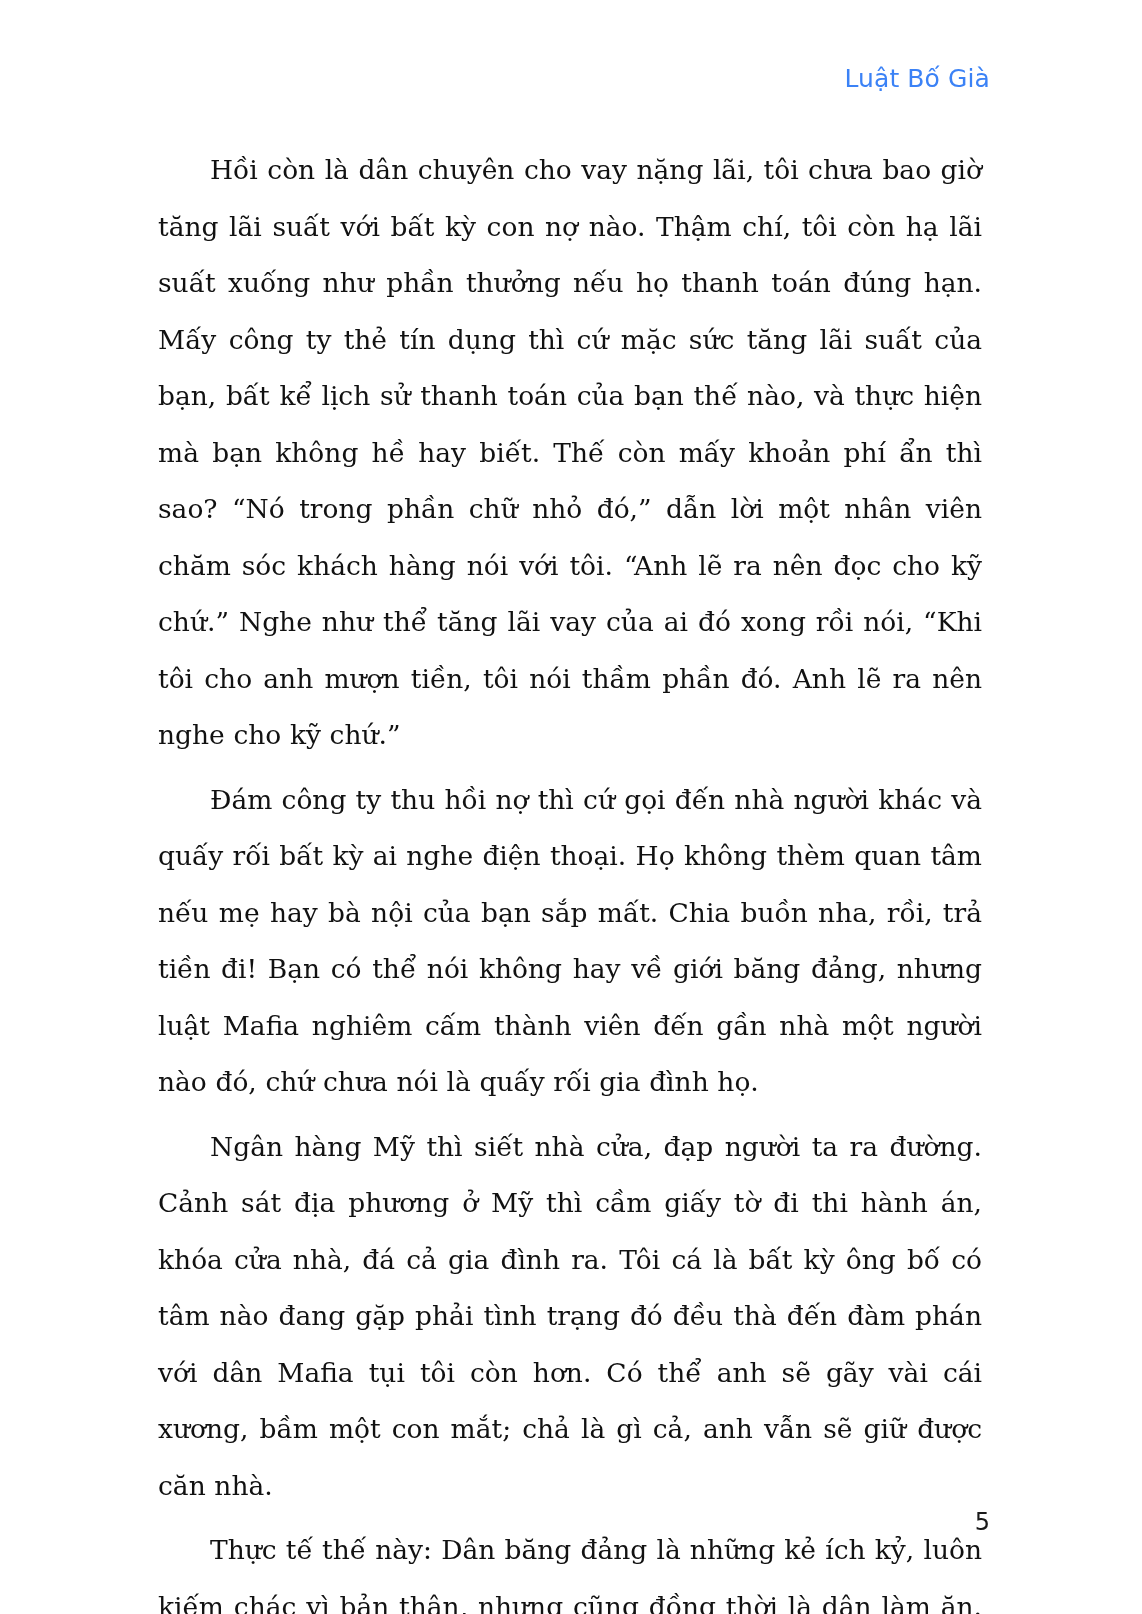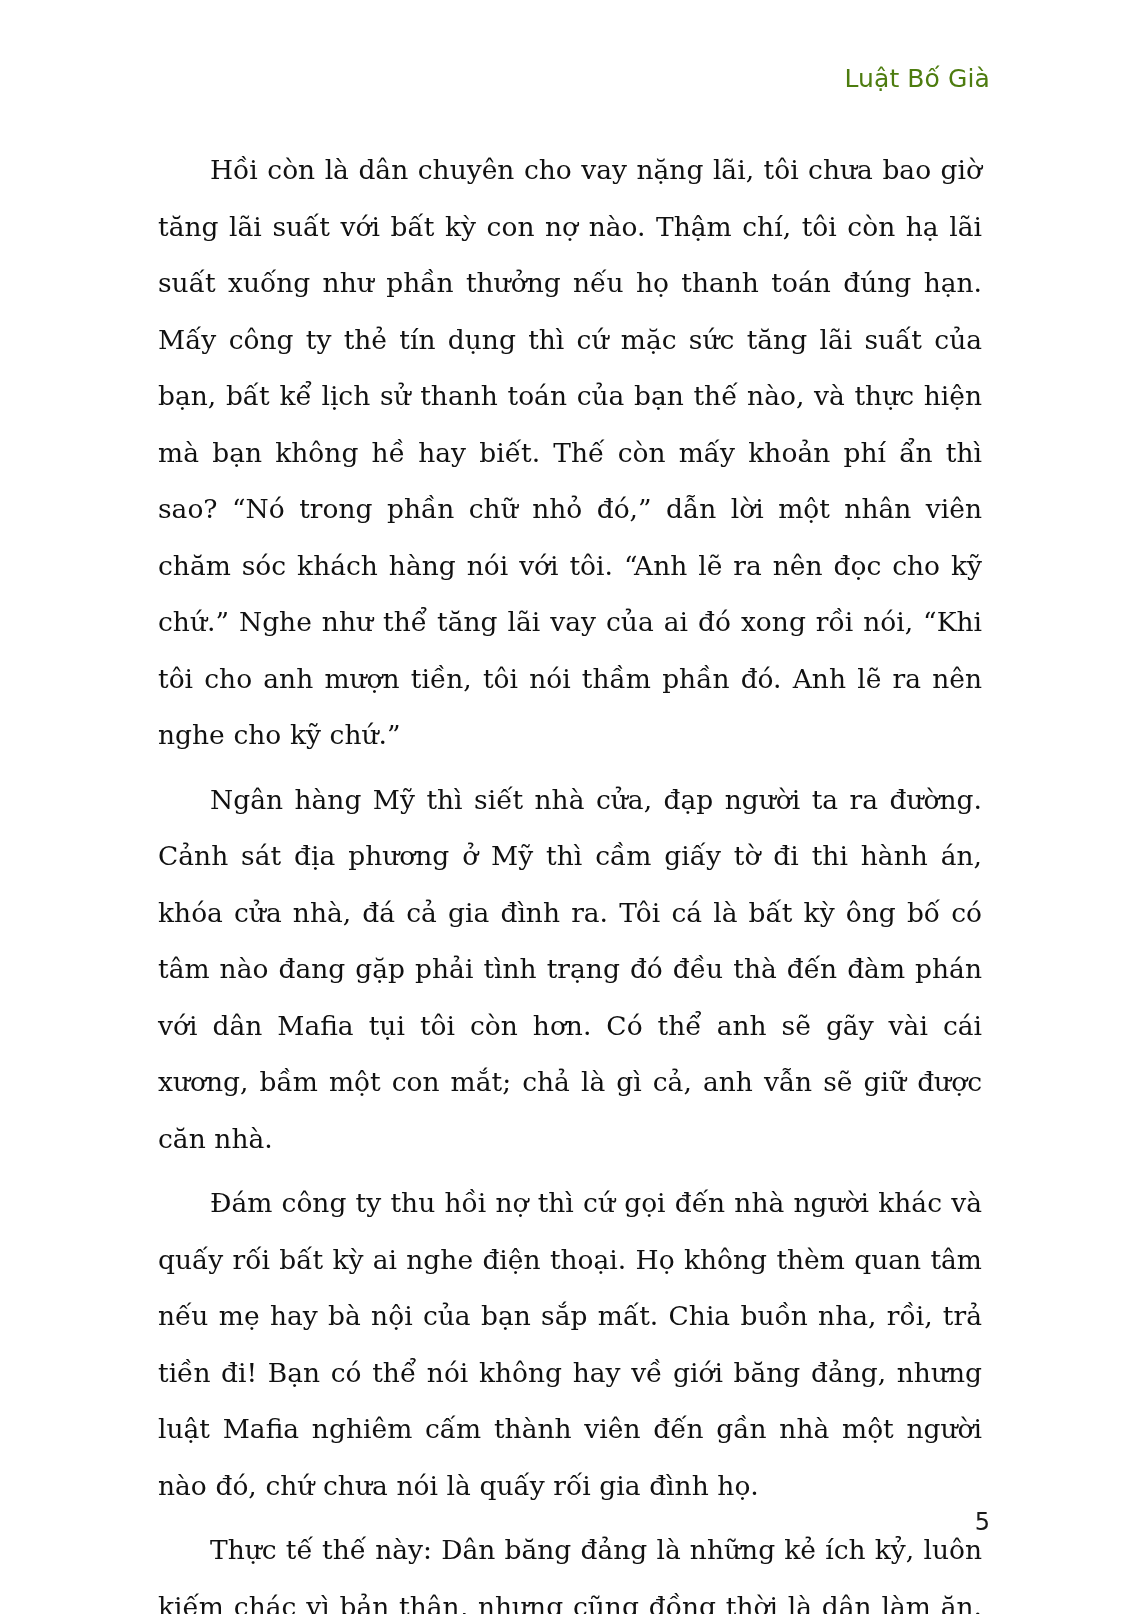--- a/index.html
+++ b/index.html
@@ -20,21 +20,21 @@
   
   .running-header {
     position: absolute;
     top: 64px;
     left: 150px;
     right: 152px;
     text-align: right;
     font-family: "DejaVu Sans", "Liberation Sans", sans-serif;
     font-size: 25px;
     line-height: 1.2;
-    color: #4d7c0f;
+    color: #3b82f6;
     letter-spacing: 0.1px;
   }
 
   
   .body-text {
     position: absolute;
     top: 134px;
     left: 150px;
     width: 840px;
     font-family: "DejaVu Serif", "Liberation Serif", serif;
@@ -73,20 +73,20 @@
 </style>
 </head>
 <body>
 
 <div class="page">
 
   <div class="running-header">Luật Bố Già</div>
 
   <div class="body-text">
     <p>Hồi còn là dân chuyên cho vay nặng lãi, tôi chưa bao giờ tăng lãi suất với bất kỳ con nợ nào. Thậm chí, tôi còn hạ lãi suất xuống như phần thưởng nếu họ thanh toán đúng hạn. Mấy công ty thẻ tín dụng thì cứ mặc sức tăng lãi suất của bạn, bất kể lịch sử thanh toán của bạn thế nào, và thực hiện mà bạn không hề hay biết. Thế còn mấy khoản phí ẩn thì sao? “Nó trong phần chữ nhỏ đó,” dẫn lời một nhân viên chăm sóc khách hàng nói với tôi. “Anh lẽ ra nên đọc cho kỹ chứ.” Nghe như thể tăng lãi vay của ai đó xong rồi nói, “Khi tôi cho anh mượn tiền, tôi nói thầm phần đó. Anh lẽ ra nên nghe cho kỹ chứ.”</p>
+    <p>Đám công ty thu hồi nợ thì cứ gọi đến nhà người khác và quấy rối bất kỳ ai nghe điện thoại. Họ không thèm quan tâm nếu mẹ hay bà nội của bạn sắp mất. Chia buồn nha, rồi, trả tiền đi! Bạn có thể nói không hay về giới băng đảng, nhưng luật Mafia nghiêm cấm thành viên đến gần nhà một người nào đó, chứ chưa nói là quấy rối gia đình họ.</p>
     <p>Ngân hàng Mỹ thì siết nhà cửa, đạp người ta ra đường. Cảnh sát địa phương ở Mỹ thì cầm giấy tờ đi thi hành án, khóa cửa nhà, đá cả gia đình ra. Tôi cá là bất kỳ ông bố có tâm nào đang gặp phải tình trạng đó đều thà đến đàm phán với dân Mafia tụi tôi còn hơn. Có thể anh sẽ gãy vài cái xương, bầm một con mắt; chả là gì cả, anh vẫn sẽ giữ được căn nhà.</p>
-    <p>Đám công ty thu hồi nợ thì cứ gọi đến nhà người khác và quấy rối bất kỳ ai nghe điện thoại. Họ không thèm quan tâm nếu mẹ hay bà nội của bạn sắp mất. Chia buồn nha, rồi, trả tiền đi! Bạn có thể nói không hay về giới băng đảng, nhưng luật Mafia nghiêm cấm thành viên đến gần nhà một người nào đó, chứ chưa nói là quấy rối gia đình họ.</p>
     <p>Thực tế thế này: Dân băng đảng là những kẻ ích kỷ, luôn kiếm chác vì bản thân, nhưng cũng đồng thời là dân làm ăn. Họ có thể giết nhau, nhưng tất cả đều có chút nương tay. Hầu hết doanh nhân, ngân hàng, và công ty thẻ tín dụng thì tận diệt tất cả mọi người.</p>
   </div>
 
   <div class="page-number">5</div>
 
 </div>
 
 </body></html>

